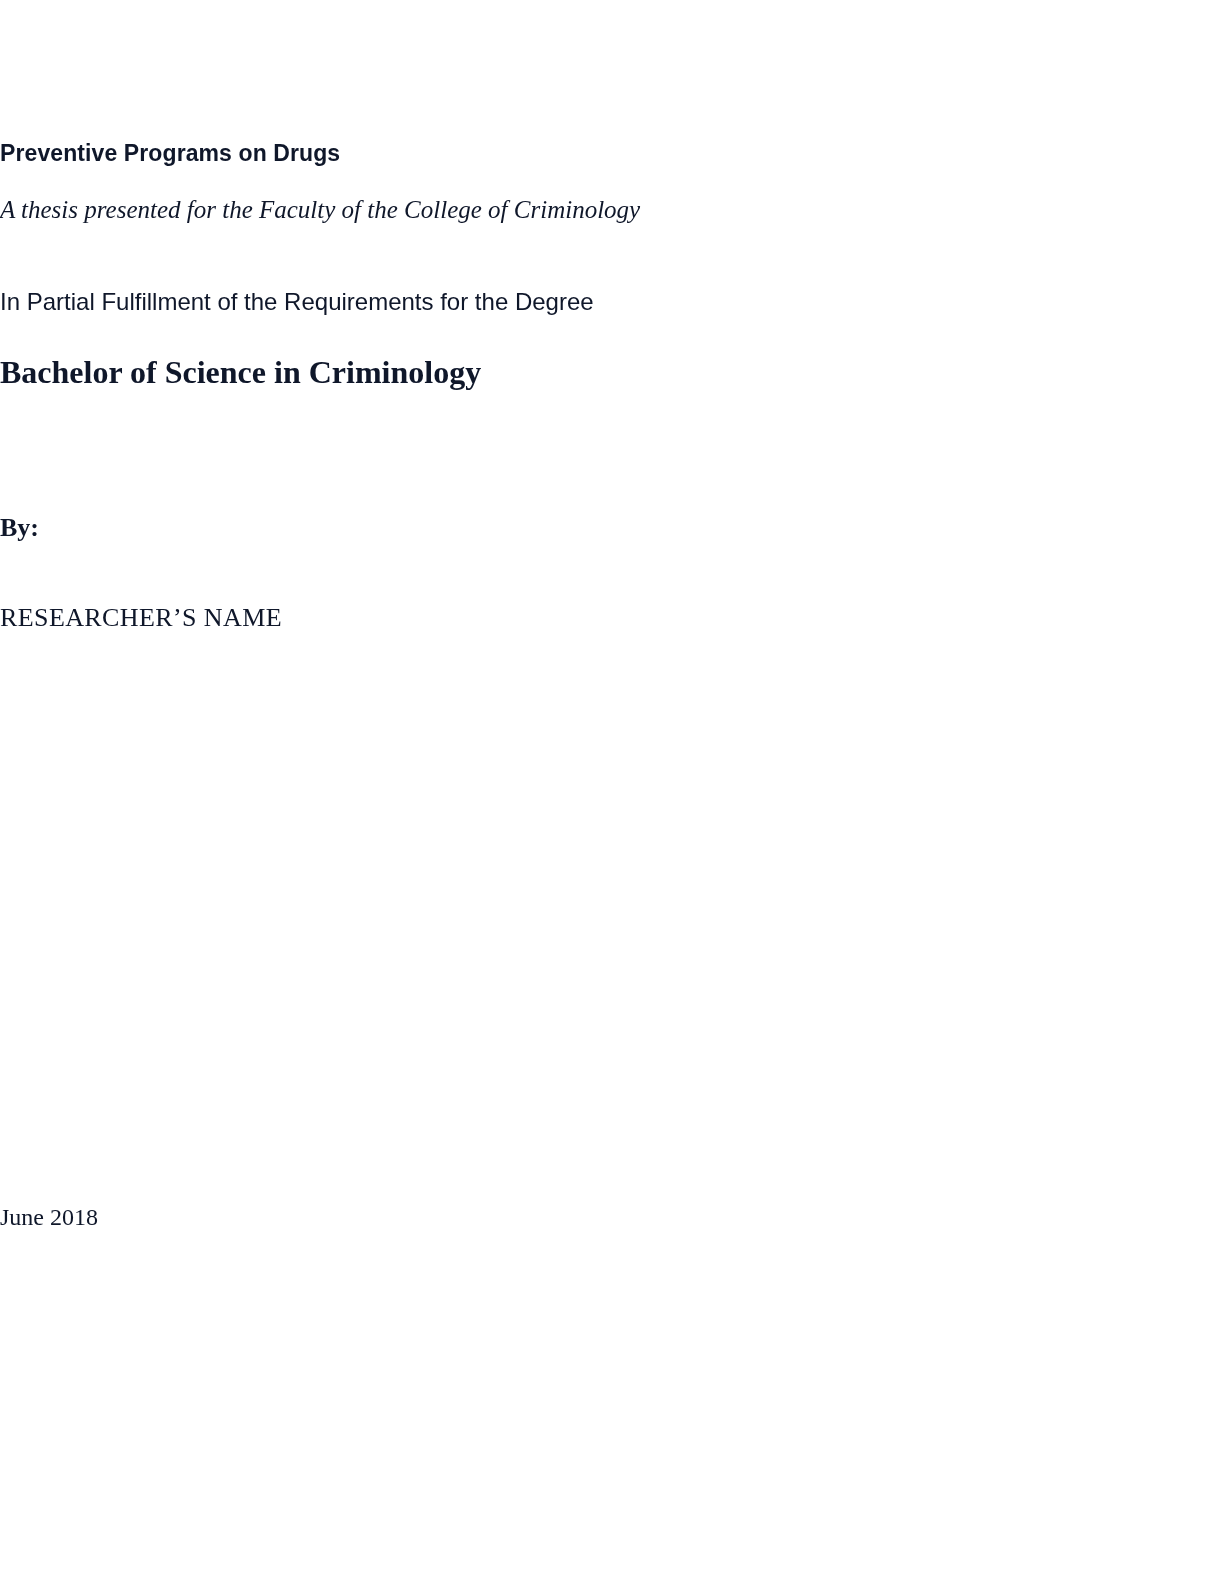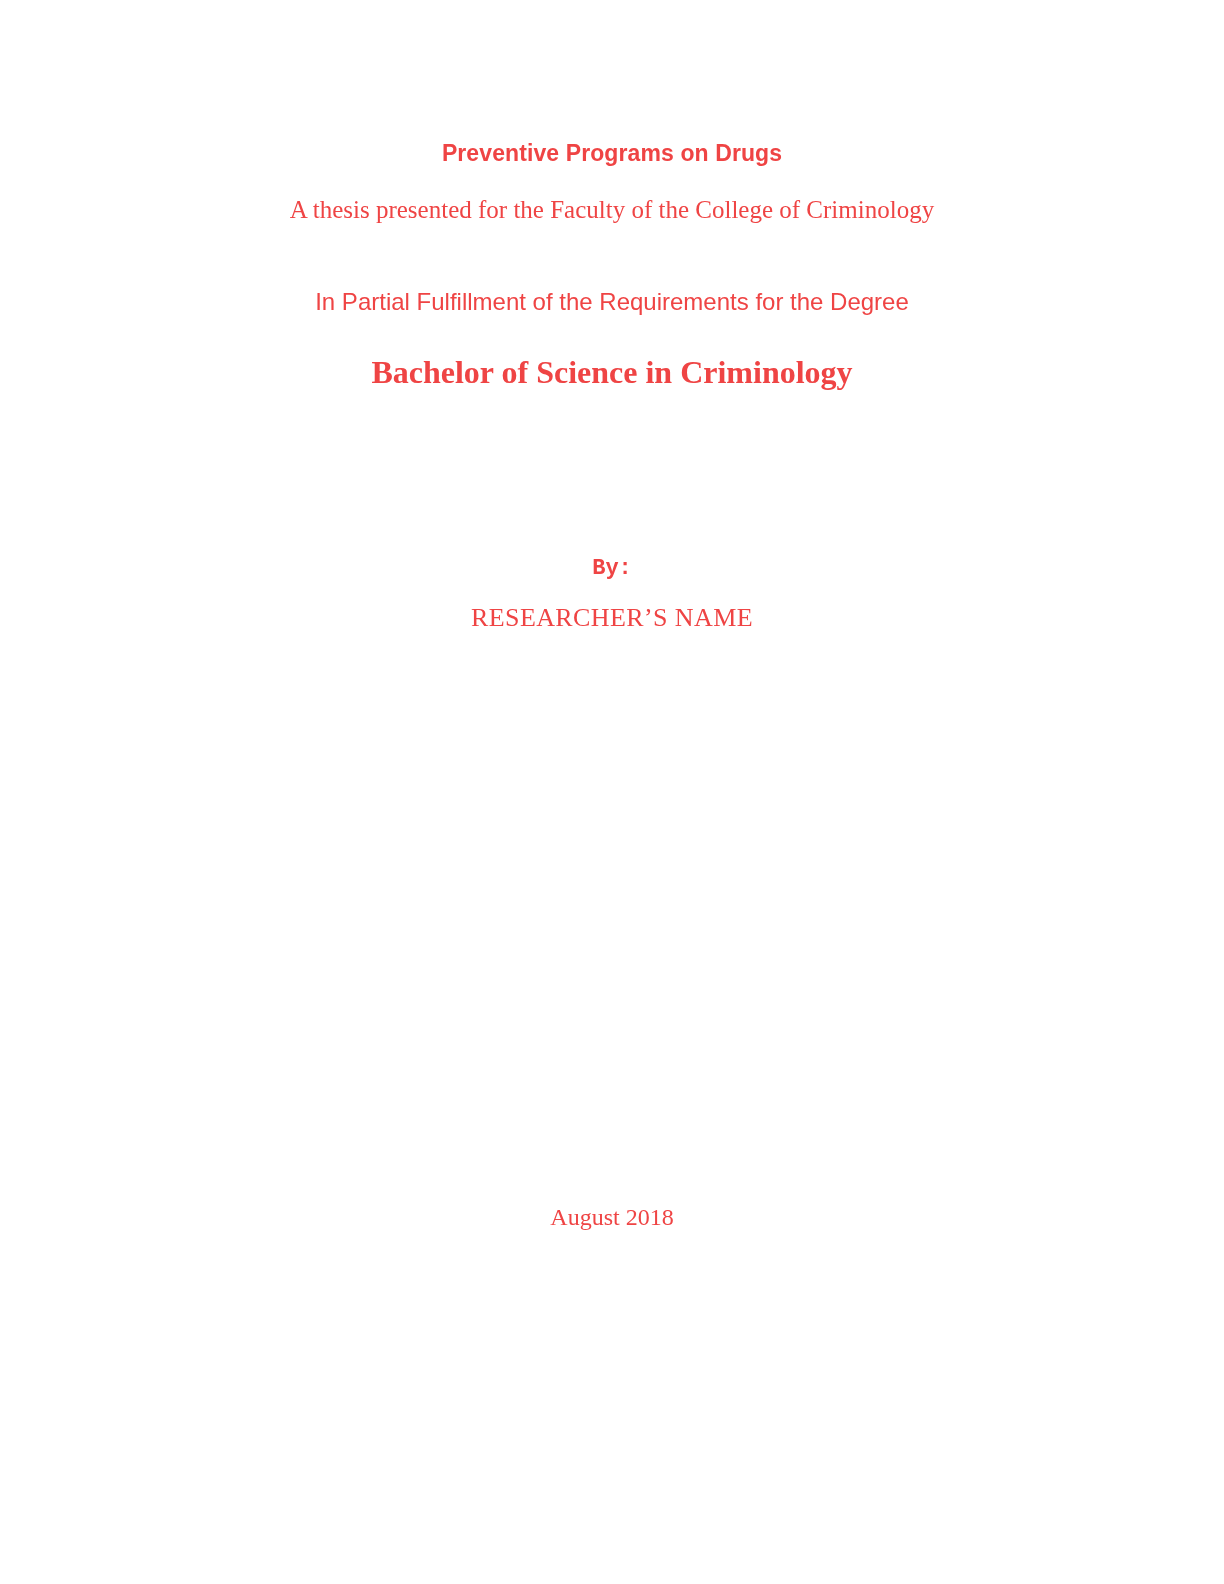--- a/index.html
+++ b/index.html
@@ -18,52 +18,52 @@
   .content {
     position: absolute;
     left: 0;
     top: 0;
     width: 1224px;
     height: 1584px;
   }
   .line {
     position: absolute;
     width: 100%;
-    text-align: center;
-    color: #ef4444;
+    color: #0f172a;
     white-space: nowrap;
   }
   .title-main {
     top: 140px;
     font-family: "Liberation Sans", sans-serif;
     font-weight: bold;
     font-size: 23px;
     letter-spacing: 0.1px;
   }
   .subtitle {
     top: 196px;
     font-family: "Liberation Serif", serif;
     font-size: 25px;
+    font-style: italic;
   }
   .degree-line {
     top: 288px;
     font-family: Liberation Sans, sans-serif;
     font-size: 24px;
   }
   .degree-name {
     top: 354px;
     font-family: "Liberation Serif", serif;
     font-weight: bold;
     font-size: 32px;
   }
   .by-label {
-    top: 556px;
-    font-family: Liberation Mono, monospace;
+    top: 513px;
+    font-family: Liberation Serif, serif;
     font-weight: bold;
-    font-size: 22px;
+    font-size: 26px;
   }
   .researcher-name {
     top: 603px;
     font-family: "Liberation Serif", serif;
     font-weight: normal;
     font-size: 26px;
     letter-spacing: 0.4px;
   }
   .date-line {
     top: 1204px;
@@ -82,16 +82,16 @@
     <div class="line subtitle">A thesis presented for the Faculty of the College of Criminology</div>
 
     <div class="line degree-line">In Partial Fulfillment of the Requirements for the Degree</div>
 
     <div class="line degree-name">Bachelor of Science in Criminology</div>
 
     <div class="line by-label">By:</div>
 
     <div class="line researcher-name">RESEARCHER’S NAME</div>
 
-    <div class="line date-line">August 2018</div>
+    <div class="line date-line">June 2018</div>
 
   </div>
 </div>
 
 </body></html>

